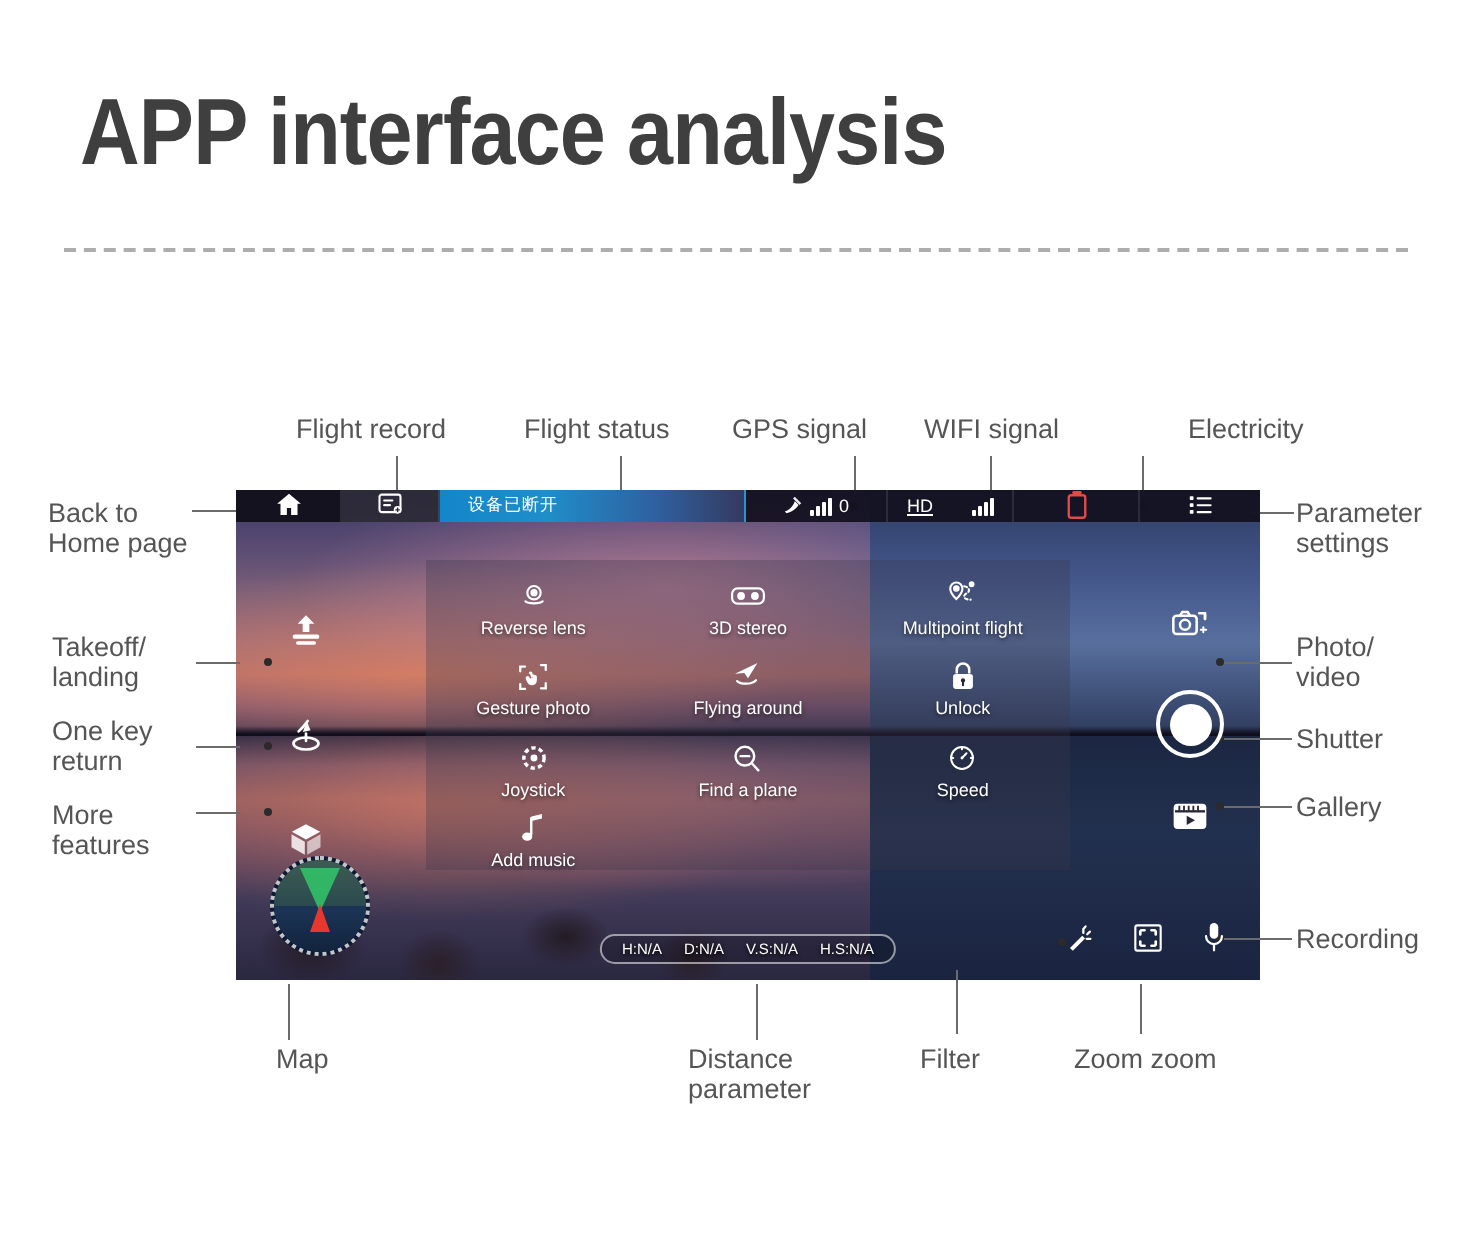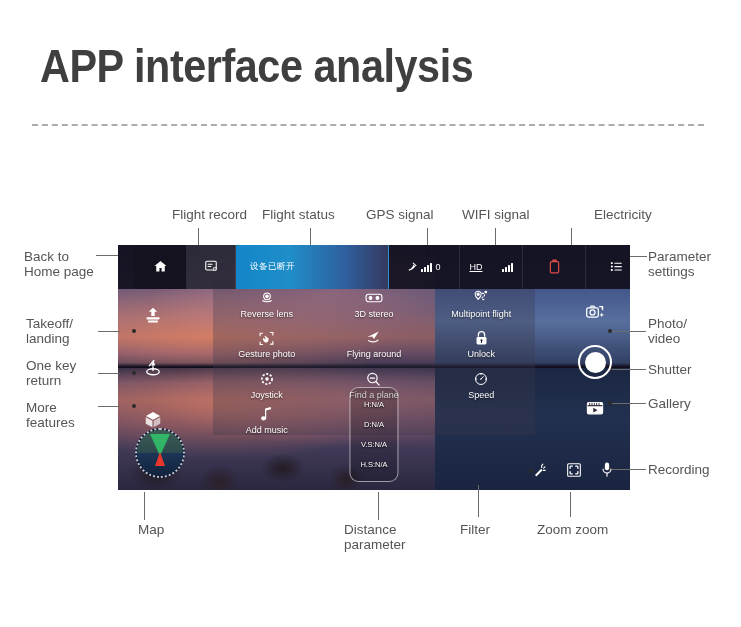--- a/index.html
+++ b/index.html
@@ -69,25 +69,24 @@
     position:absolute;left:0;bottom:0;width:62%;height:22%;
     background:
       radial-gradient(ellipse 12% 50% at 12% 70%, #241c26 0%, rgba(36,28,38,0) 70%),
       radial-gradient(ellipse 9% 45% at 32% 85%, #2b2029 0%, rgba(43,32,41,0) 70%),
       radial-gradient(ellipse 10% 40% at 52% 60%, #241b24 0%, rgba(36,27,36,0) 70%),
       radial-gradient(ellipse 8% 40% at 72% 80%, #2a1f28 0%, rgba(42,31,40,0) 70%);
   }
 
   
   #status-bar{
-    position:absolute;left:0;top:0;width:100%;height:44px;
+    position:absolute;left:0;top:0;width:100%;height:16px;
     display:flex;align-items:stretch;
     background:rgba(18,16,30,0.92);
     z-index:5;
-    padding-left:16px;
   }
   .sb-cell{
     display:flex;align-items:center;justify-content:center;
     color:#ffffff;font-size:9px;
     border-right:1px solid rgba(255,255,255,0.10);
   }
   #sb-home{width:52px;background:#15121f;}
   #sb-record{width:48px;background:rgba(255,255,255,0.10);}
   #sb-flight-status{
     flex:1;justify-content:flex-start;padding-left:14px;
@@ -165,24 +164,23 @@
   }
   #compass .needle{
     position:absolute;left:50%;top:48%;transform:translateX(-50%);
     width:0;height:0;border-left:5px solid transparent;border-right:5px solid transparent;
     border-bottom:14px solid #e8372f;
   }
   
   #distance-pill{
     position:absolute;left:50%;transform:translateX(-50%);bottom:8px;
     display:flex;align-items:center;gap:11px;
-    padding:12px 10px;border:1px solid rgba(255,255,255,.55);
+    padding:2px 10px;border:1px solid rgba(255,255,255,.55);
     border-radius:9px;background:rgba(0,0,0,0.18);
     z-index:6;
-    flex-direction:column;
   }
   #distance-pill span{font-size:7.5px;color:#fff;white-space:nowrap;text-shadow:0 1px 2px #000;}
   
   #bottom-tools{
     position:absolute;right:16px;bottom:8px;display:flex;align-items:center;gap:18px;z-index:6;
   }
   #bottom-tools .tool{color:#fff;display:flex;align-items:center;justify-content:center;}
 
   
   .anno{
@@ -494,21 +492,21 @@
           <rect x="6" y="2.2" width="6" height="11" rx="3" fill="#fff" stroke="none"></rect>
           <path d="M3.4 11.4c0 3.1 2.5 5.6 5.6 5.6s5.6-2.5 5.6-5.6" stroke-linecap="round"></path>
           <path d="M9 17.2v4.2" stroke-linecap="round"></path>
         </svg>
       </span>
     </div>
   </div>
 
 </div>
 
-<div class="anno" style="left:148px;top:207px;margin-left:24px;">Flight record</div>
+<div class="anno" style="left:148px;top:207px;">Flight record</div>
 <div class="lead v" style="left:198px;top:228px;height:20px;background:#6b6b6b;"></div>
 <div class="dot" style="left:196px;top:251px;"></div>
 
 <div class="anno" style="left:262px;top:207px;">Flight status</div>
 <div class="lead v" style="left:310px;top:228px;height:20px;"></div>
 <div class="dot" style="left:308px;top:251px;"></div>
 
 <div class="anno" style="left:366px;top:207px;">GPS signal</div>
 <div class="lead v" style="left:427px;top:228px;height:20px;"></div>
 <div class="dot" style="left:425px;top:251px;"></div>

